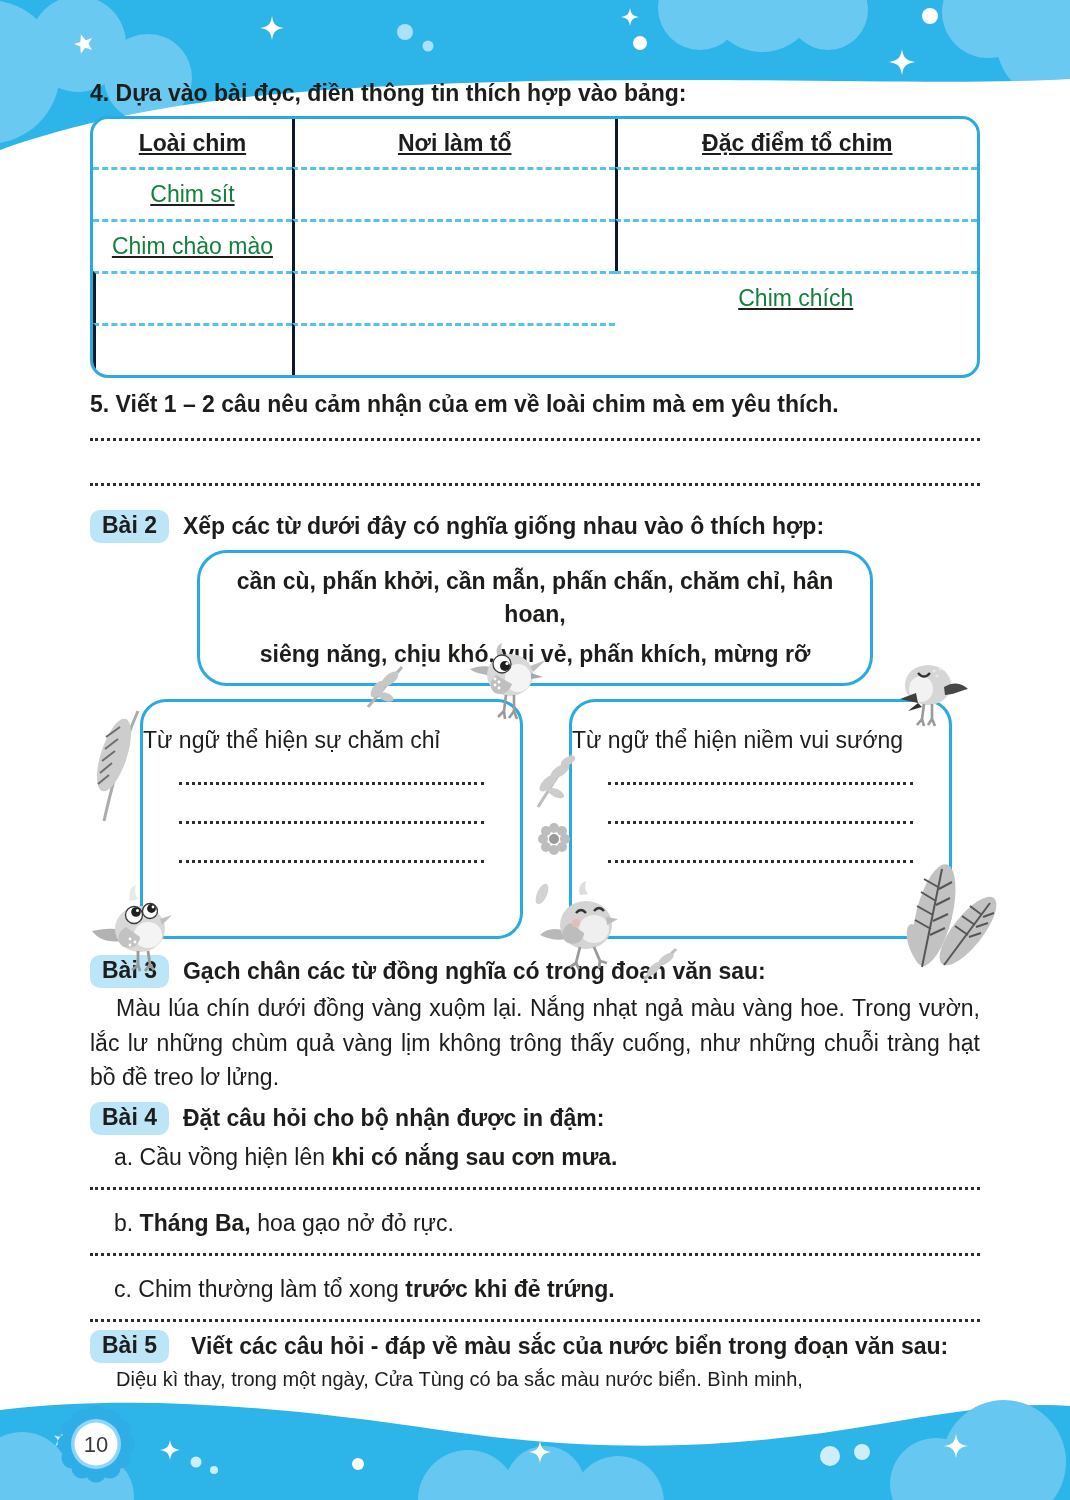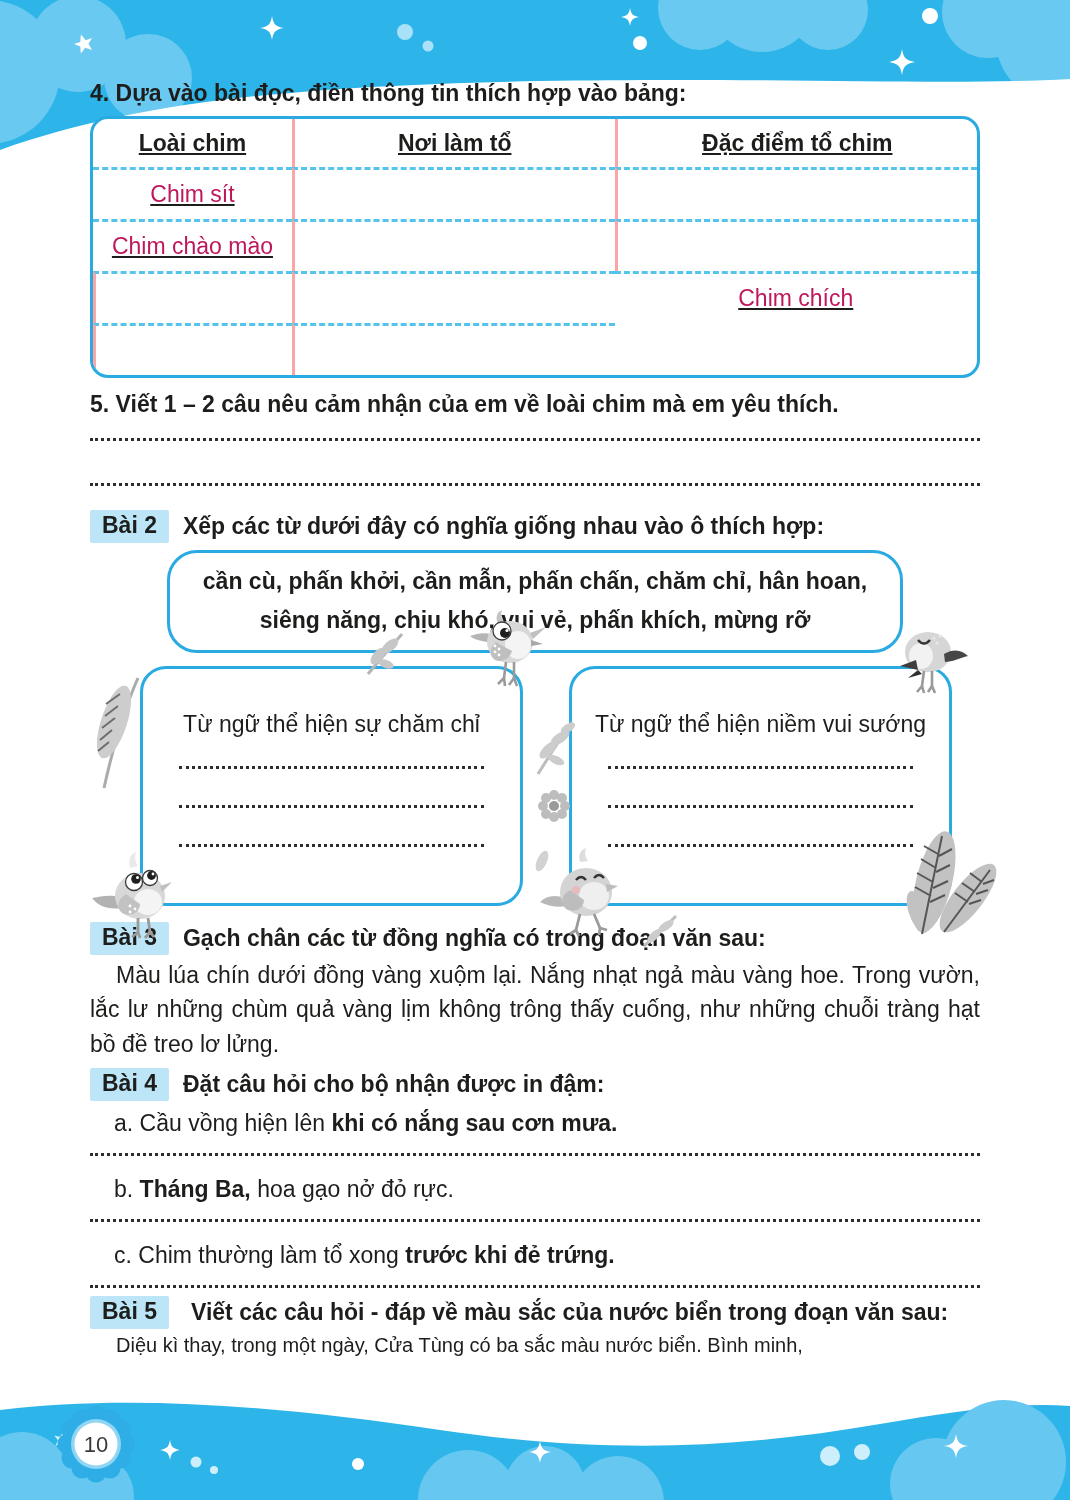--- a/index.html
+++ b/index.html
@@ -18,51 +18,51 @@
   .h-num{font-size:23px;font-weight:bold;margin:0;}
 
   
   .btable{
     margin-top:9px;border:3px solid #29abe2;border-radius:18px;overflow:hidden;
     display:grid;grid-template-columns:22.5% 36.5% 41%;
     grid-template-rows:48px 52px 52px 52px 52px;background:#fff;text-decoration:underline;
   }
   .btable .cell{display:flex;align-items:center;justify-content:center;font-size:23px;}
   .btable .th{font-weight:bold;}
-  .btable .rowlabel{color:#be185d;}
-  .btable .colline{border-left:3px solid #fca5a5;}
+  .btable .rowlabel{color:#15803d;}
+  .btable .colline{border-left:3px solid #0f172a;}
   .btable .rowline{border-top:3px dashed #55c4ed;}
 
   
   .dotline{height:0;border-bottom:3px dotted #2d2d2d;}
   .ex5-dot1{margin-top:20px;}
   .ex5-dot2{margin-top:42px;}
   .ans-dot{margin-top:16px;}
 
   .ex5-title{margin-top:13px;font-size:23px;font-weight:bold;}
 
   
   .ex-head{display:flex;align-items:center;gap:14px;font-size:23px;font-weight:bold;}
-  .pill{background:#bce6f8;border-radius:2px;padding:2px 12px 4px;white-space:nowrap;}
+  .pill{background:#bce6f8;border-radius:10px;padding:2px 12px 4px;white-space:nowrap;}
   .bai2-head{margin-top:24px;}
   .bai3-head{margin-top:16px;}
   .bai4-head{margin-top:7px;}
   .bai5-head{margin-top:8px;gap:22px;}
 
   
   .wordbox{
-    margin:7px auto 0;width:736px;border:3px solid #29abe2;border-radius:30px;
+    margin:7px auto 0;width:676px;border:3px solid #29abe2;border-radius:30px;
     padding:9px 20px;box-sizing:border-box;text-align:center;background:#fff;
   }
   .wordbox div{font-size:23px;font-weight:bold;line-height:1.45;padding:3px 0;}
 
   
   .bai2-boxes{position:relative;display:flex;gap:46px;margin:13px 28px 0 50px;height:240px;}
   .catbox{flex:1;border:3px solid #29abe2;border-radius:26px;background:#fff;box-sizing:border-box;position:relative;z-index:1;}
-  .catbox-title{margin-top:42px;text-align:center;font-size:23px;}
+  .catbox-title{margin-top:25px;text-align:left;font-size:23px;}
   .catbox .dotline{width:81%;margin:36px auto 0;}
   .catbox .first{margin-top:28px;}
   .decor{position:absolute;z-index:3;pointer-events:none;}
 
   
   .para{margin-top:3px;font-size:23px;line-height:1.5;text-align:justify;text-indent:26px;}
   .ans-item{margin-top:20px;font-size:23px;padding-left:24px;}
   .ans-item.first{margin-top:9px;}
   .ans-item b{font-weight:bold;}
   .bai5-line{margin-top:5px;font-size:20px;text-indent:26px;}

